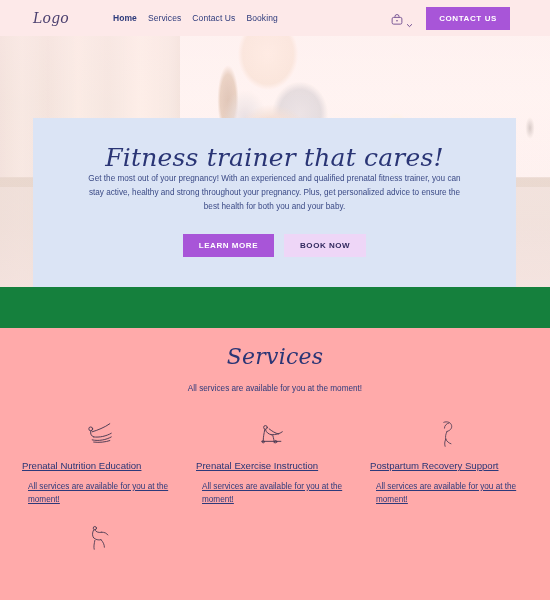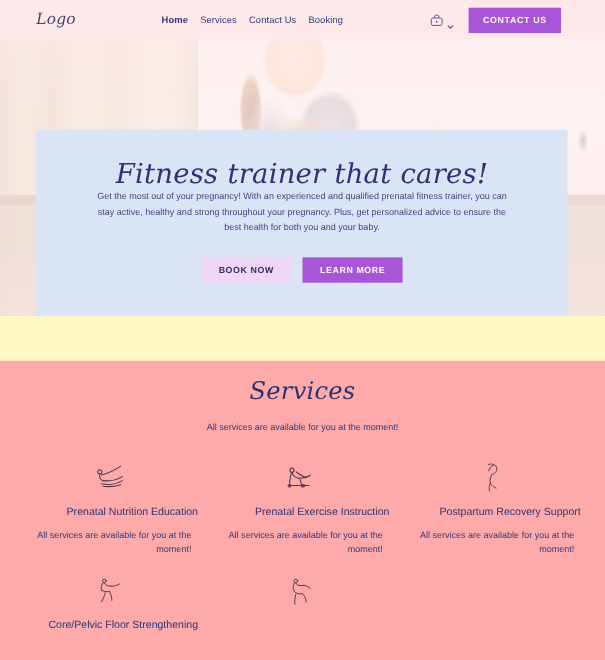--- a/index.html
+++ b/index.html
@@ -5,21 +5,21 @@
   * { box-sizing: border-box; margin: 0; padding: 0; }
   html, body {
     width: 550px; height: 600px;
     overflow: hidden;
   }
   body {
     font-family: "Liberation Sans", sans-serif;
     background: #fde9e9;
     color: #2d3a7b;
   }
-  .page { position: relative; width: 550px; height: 600px; background: #fef9c3; }
+  .page { position: relative; width: 550px; height: 600px; background: #15803d; }
 
   
   .navbar {
     position: relative;
     height: 36px;
     background: #fde9e9;
     display: flex;
     align-items: center;
     padding: 0 0 0 33px;
     z-index: 5;
@@ -34,21 +34,21 @@
     white-space: nowrap;
   }
   .nav-links { display: flex; align-items: center; gap: 11px; }
   .nav-link {
     font-size: 8.5px;
     color: #2d3a7b;
     text-decoration: none;
     white-space: nowrap;
     letter-spacing: .1px;
   }
-  .nav-link.active { font-weight: bold; margin-left: 34px; }
+  .nav-link.active { font-weight: bold; }
   .nav-right {
     position: absolute;
     right: 40px;
     top: 0;
     height: 36px;
     display: flex;
     align-items: center;
     gap: 6px;
   }
   .cart-group { display: flex; align-items: center; gap: 3px; margin-right: 7px; }
@@ -197,21 +197,21 @@
     font-size: 8.2px;
     color: #2d3a7b;
   }
   .grid {
     margin-top: 17px;
     display: grid;
     grid-template-columns: repeat(3, 1fr);
     row-gap: 7px;
     padding: 0 14px;
   }
-  .card { text-align: right; padding: 0 8px; }
+  .card { text-align: left; padding: 0 8px; text-decoration: underline; }
   .card-icon {
     height: 48px;
     display: flex;
     align-items: center;
     justify-content: center;
   }
   .card-icon svg { display: block; }
   .card-title {
     font-size: 9.6px;
     color: #2a3575;
@@ -261,22 +261,22 @@
   </div>
 
   <div class="hero">
     <div class="hero-photo"></div>
     <div class="hero-fade"></div>
 
     <div class="hero-card">
       <h1 class="hero-title">Fitness trainer that cares!</h1>
       <p class="hero-desc">Get the most out of your pregnancy! With an experienced and qualified prenatal fitness trainer, you can stay active, healthy and strong throughout your pregnancy. Plus, get personalized advice to ensure the best health for both you and your baby.</p>
       <div class="hero-actions">
+        <button class="btn btn-primary">LEARN MORE</button>
         <button class="btn btn-secondary">BOOK NOW</button>
-        <button class="btn btn-primary">LEARN MORE</button>
       </div>
     </div>
   </div>
 
   <div class="services">
     <h2 class="services-title">Services</h2>
     <div class="services-sub">All services are available for you at the moment!</div>
 
     <div class="grid">
 
@@ -320,35 +320,20 @@
             <path d="M17 19c-2 4-3 8-2 12"></path>
             <path d="M15 31c2 4 5 6 8 7"></path>
             <path d="M15 31c-2 4-2 8-1 11"></path>
             <path d="M20 6c-4 1-7 4-7 8"></path>
           </svg>
         </div>
         <div class="card-title">Postpartum Recovery Support</div>
         <div class="card-desc">All services are available for you at the moment!</div>
       </div>
 
-      <div class="card">
-        <div class="card-icon">
-          <svg viewBox="0 0 44 44" width="30" height="30" fill="none" stroke="#4a3a52" stroke-width="1.3" stroke-linecap="round">
-            <circle cx="13" cy="9" r="2.4"></circle>
-            <path d="M13 12c2 3 5 4 9 4"></path>
-            <path d="M22 16c4 0 8-1 11-3"></path>
-            <path d="M11 12c-2 3-3 6-2 9"></path>
-            <path d="M9 21c3 2 7 3 11 2"></path>
-            <path d="M20 23c2 4 3 8 3 12"></path>
-            <path d="M14 25c-1 5-3 9-5 12"></path>
-          </svg>
-        </div>
-        <div class="card-title">Core/Pelvic Floor Strengthening</div>
-        <div class="card-desc"></div>
-      </div>
 
 
       <div class="card">
         <div class="card-icon">
           <svg viewBox="0 0 44 44" width="30" height="30" fill="none" stroke="#4a3a52" stroke-width="1.3" stroke-linecap="round">
             <circle cx="13" cy="9" r="2.4"></circle>
             <path d="M13 12c2 3 6 4 10 3"></path>
             <path d="M23 15c4 0 7 1 9 4"></path>
             <path d="M11 12c-2 4-2 8 0 11"></path>
             <path d="M11 23c3 3 7 4 11 3"></path>

